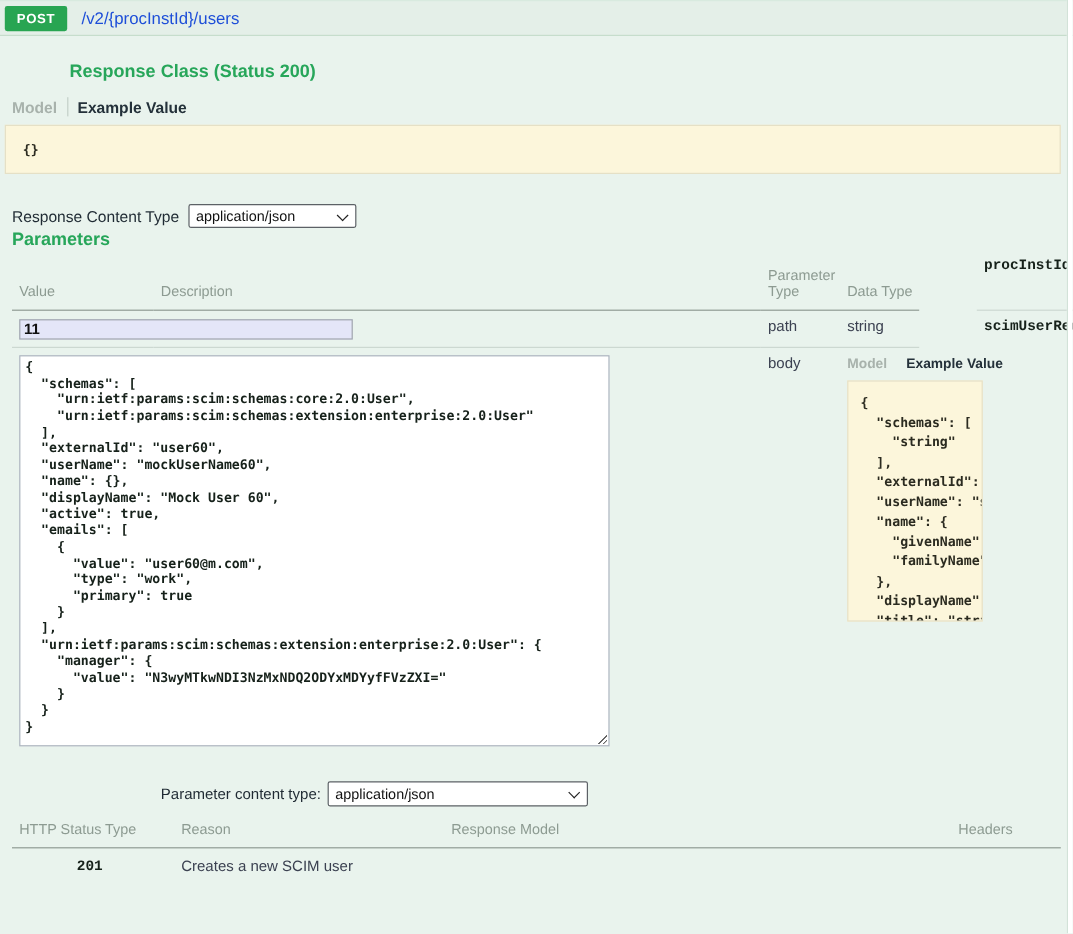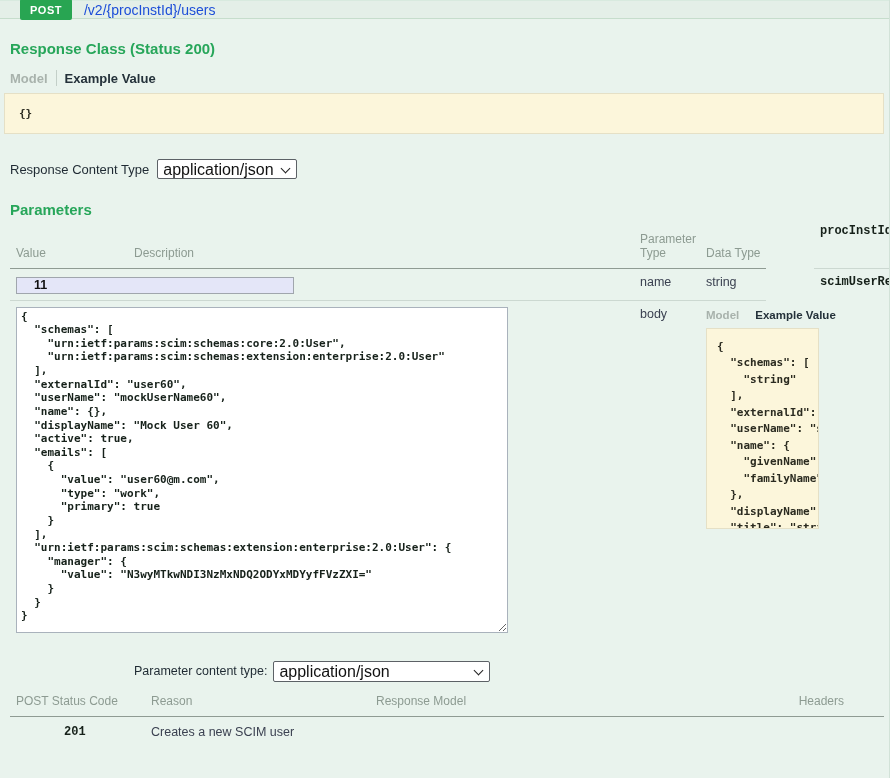--- a/index.html
+++ b/index.html
@@ -23,38 +23,38 @@
   .mono{font-family:Liberation Mono, monospace;margin-left:48px;}
 
   
   .right-gutter{
     position:absolute;top:0;right:0;width:5px;height:778px;
     background:#ffffff;border-left:1px solid #d2e2d8;z-index:9;
   }
 
   
   .op-header{
-    height:19px;background:var(--header-bg);
+    height:30px;background:var(--header-bg);
     border-top:1px solid #d8eadf;border-bottom:1px solid #c6ddcc;
-    display:flex;align-items:center;padding-left:20px;
+    display:flex;align-items:center;padding-left:4px;
   }
   .method-badge{
     background:var(--method-badge-bg);color:#fff;
     font-size:11px;font-weight:700;letter-spacing:.5px;
     padding:5px 10px 4px;border-radius:2px;cursor:pointer;border:none;
     font-family:"Liberation Sans",sans-serif;
   }
   .op-path{margin-left:12px;font-size:14px;color:#1d4ed8;text-decoration:none;cursor:pointer;}
 
   main{padding:0 10px;}
 
   .section-heading{
     font-size:15px;font-weight:700;color:var(--accent-green);
   }
-  #rc-heading{margin-top:21px;}
+  #rc-heading{margin-top:21px;margin-left:48px;}
   .ok-text{font-size:13px;color:#3b4151;margin-top:7px;}
 
   
   .tabs{display:flex;align-items:center;font-size:13px;font-weight:600;color:#24313a;text-align:right;}
   .tabs .tab-model{color:#a8b2ac;padding-right:8px;cursor:pointer;}
   .tabs .tab-sep{width:1px;height:16px;background:#c3cfc8;}
   .tabs .tab-example{padding-left:8px;cursor:pointer;white-space:nowrap;}
   .tabs.small{font-size:11.5px;}
   .tabs.mt{margin-top:13px;}
 
@@ -71,50 +71,50 @@
   .snippet-2{
     margin-top:5px;width:113px;height:201px;overflow:hidden;
     padding:10px 0 0 10px;font-size:11px;line-height:16.5px;white-space:pre;
   }
 
   
   .select-wrap{position:relative;display:inline-block;}
   select{
     -webkit-appearance:none;appearance:none;
     background:#fff;border:1px solid #5c6166;border-radius:2px;
-    font-size:16px;color:#111;padding:0 20px 0 5px;
+    font-size:12px;color:#111;padding:0 20px 0 5px;
     font-family:"Liberation Sans",sans-serif;cursor:pointer;
   }
   .select-wrap::after{
     content:"";position:absolute;right:8px;top:6px;width:6px;height:6px;
     border-right:1.8px solid #222;border-bottom:1.8px solid #222;
     transform:rotate(45deg);pointer-events:none;
   }
   .rct-row{margin-top:25px;display:flex;align-items:center;font-size:13px;color:#1f2a33;}
   .rct-row select{height:20px;width:140px;margin-left:8px;}
   .pct-row{margin-top:18px;margin-left:124px;display:flex;align-items:center;font-size:12.5px;color:#1f2a33;}
   .pct-row select{height:21px;width:217px;margin-left:6px;}
 
-  #params-heading{margin-top:22px;}
+  #params-heading{margin-top:1px;}
   #rm-heading{margin-top:15px;}
 
   
   .params-grid{display:grid;grid-template-columns:118px 506px 66px 66px 1fr;}
   .params-grid .hcell{
     font-size:12px;color:#8d9b92;padding:14px 0 8px 6px;
     display:flex;align-items:flex-end;border-bottom:1px solid #8f9b93;
   }
   .params-grid .cell{padding:6px 0 6px 6px;}
   .row1-cell{border-bottom:1px solid #ccd8d1;}
   .param-name{font-size:12px;font-weight:700;color:#16211a;padding-top:9px;}
   .param-type,.data-type{font-size:12.5px;color:#3b4151;padding-top:9px;}
   .value-input{
     width:278px;height:17px;background:var(--autofill-input-bg);
     border:1px solid #a0a6ad;font-size:12.5px;font-weight:700;color:#111;
-    padding:0 17px;font-family:"Liberation Sans",sans-serif;
+    padding:0 3px;font-family:"Liberation Sans",sans-serif;
   }
   .row2-cell{padding-top:7px;}
   .body-textarea{
     width:492px;height:326px;background:#fff;border:1px solid #a9b2bc;
     font-family:"DejaVu Sans Mono","Liberation Mono",monospace;
     font-size:11px;line-height:1.24;font-weight:700;color:#16211a;
     padding:2px 4px;white-space:pre;overflow:hidden;
   }
 
   
@@ -165,21 +165,21 @@
     <div class="hcell">Value</div>
     <div class="hcell">Description</div>
     <div class="hcell">Parameter Type</div>
     <div class="hcell">Data Type</div>
 
     <div class="cell row1-cell param-name mono">procInstId</div>
     <div class="cell row1-cell">
       <input class="value-input" type="text" value="11" style="">
     </div>
     <div class="cell row1-cell"></div>
-    <div class="cell row1-cell param-type">name</div>
+    <div class="cell row1-cell param-type">path</div>
     <div class="cell row1-cell data-type">string</div>
 
     <div class="cell row2-cell param-name mono">scimUserRequest</div>
     <div class="cell row2-cell">
       <textarea class="body-textarea" spellcheck="false" style="">{
   "schemas": [
     "urn:ietf:params:scim:schemas:core:2.0:User",
     "urn:ietf:params:scim:schemas:extension:enterprise:2.0:User"
   ],
   "externalId": "user60",
@@ -229,21 +229,21 @@
     <span>Parameter content type:</span>
     <span class="select-wrap">
       <select>
         <option>application/json</option>
       </select>
     </span>
   </div>
 
 
   <div class="rm-grid">
-    <div class="hcell">POST Status Code</div>
+    <div class="hcell">HTTP Status Type</div>
     <div class="hcell">Reason</div>
     <div class="hcell">Response Model</div>
     <div class="hcell headers-col">Headers</div>
 
     <div class="cell status-code mono">201</div>
     <div class="cell reason-text">Creates a new SCIM user</div>
     <div class="cell">
       
       
     </div>

